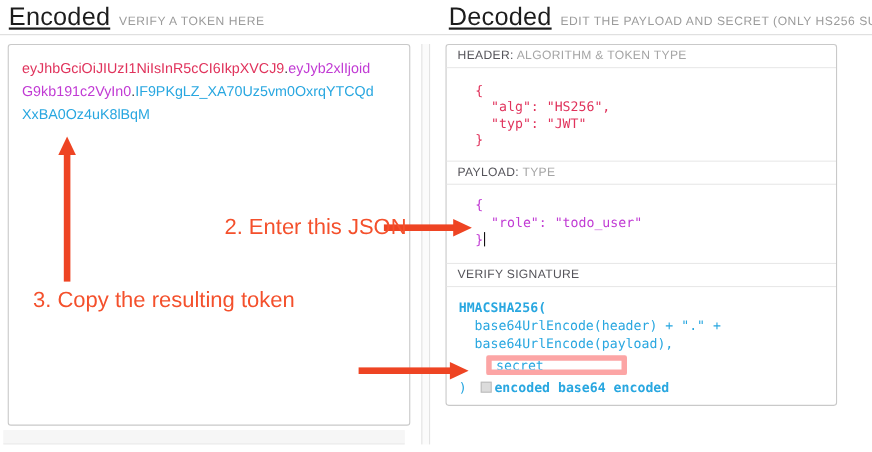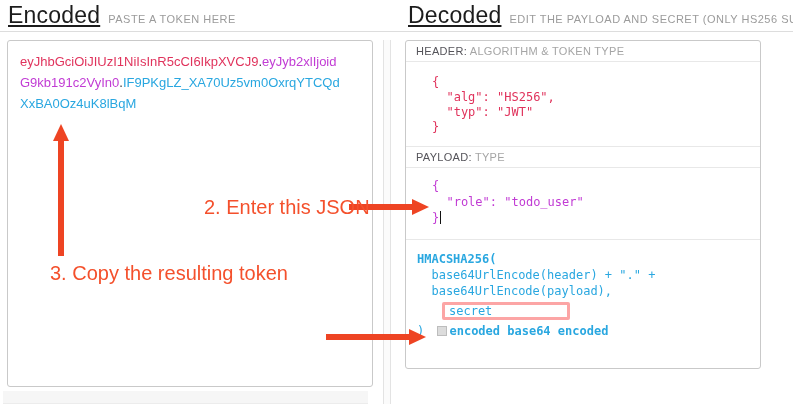--- a/index.html
+++ b/index.html
@@ -59,21 +59,21 @@
   #payload-code { height:72px; padding:10px 0 0 26px; line-height:16px; color:#c13bd4; }
   #signature-code { flex:1 1 auto; border-bottom:none; padding:11px 0 0 11px; line-height:16px; color:#29a7e0; }
   .code-line { white-space:pre; }
   .bold { font-weight:bold; }
   #payload-caret {
     display:inline-block; width:1px; height:13px; background:#111;
     vertical-align:-2px; margin-left:1px;
   }
   #secret-input {
     display:block; margin:3px 0 3px 25px; width:128px; height:18px;
-    border:3px solid #fca5a5; border-radius:2px; background:#fff;
+    border:5px solid #fca5a5; border-radius:2px; background:#fff;
     font-family:"DejaVu Sans Mono", monospace; font-size:12px; color:#29a7e0;
     padding:0 4px; outline:none;
   }
   #b64-row { white-space:pre; }
   #b64-checkbox {
     display:inline-block; width:10px; height:10px; background:#dcdcdc;
     border:1px solid #bdbdbd; vertical-align:-1px; margin:0 2px 0 6px; cursor:pointer;
   }
 
   
@@ -82,21 +82,21 @@
   .arrow-head { position:absolute; width:0; height:0; z-index:5; }
   .head-right { border-top:8px solid transparent; border-bottom:8px solid transparent; border-left:17px solid #ee4423; }
   .head-up    { border-left:8px solid transparent; border-right:8px solid transparent; border-bottom:17px solid #ee4423; }
 </style>
 </head>
 <body>
 
 <div id="stage">
 
   <div class="pane-head" style="left:8px;">
-    <span class="big">Encoded</span><span class="sub">PASTE A TOKEN HERE</span>
+    <span class="big">Encoded</span><span class="sub">VERIFY A TOKEN HERE</span>
   </div>
   <div class="pane-head" style="left:408px;">
     <span class="big">Decoded</span><span class="sub">EDIT THE PAYLOAD AND SECRET (ONLY HS256 SUPPORTED)</span>
   </div>
   <div id="head-rule"></div>
 
   <div id="token-box">
     <div id="token-text">
       <span class="tok-h">eyJhbGciOiJIUzI1NiIsInR5cCI6IkpXVCJ9</span><span class="tok-dot">.</span><span class="tok-p">eyJyb2xlIjoidG9kb191c2VyIn0</span><span class="tok-dot">.</span><span class="tok-s">IF9PKgLZ_XA70Uz5vm0OxrqYTCQdXxBA0Oz4uK8lBqM</span>
     </div>
@@ -117,33 +117,36 @@
 
     <div class="sec-label">
       <span class="strong">PAYLOAD:</span><span class="light"> TYPE</span>
     </div>
     <div id="payload-code" class="code-block">
       <div class="code-line">{</div>
       <div class="code-line">  "role": "todo_user"</div>
       <div class="code-line"><span>}</span><span id="payload-caret"></span></div>
     </div>
 
+    <div class="sec-label">
+      <span class="strong">VERIFY SIGNATURE</span>
+    </div>
     <div id="signature-code" class="code-block">
       <div class="code-line bold">HMACSHA256(</div>
       <div class="code-line">  base64UrlEncode(header) + "." +</div>
       <div class="code-line">  base64UrlEncode(payload),</div>
       <input id="secret-input" type="text" value="secret" style="">
       <div id="b64-row" class="code-line"><span>) </span><span id="b64-checkbox"></span><span class="bold">encoded base64 encoded</span></div>
     </div>
   </div>
 
   <div class="anno" style="left:173px; top:196px;margin-left:31px;">2. Enter this JSON</div>
   <div class="arrow-bar" style="left:349px; top:204px; width:65px; height:6px;"></div>
   <div class="arrow-head head-right" style="left:412px; top:199px;"></div>
 
-  <div class="anno" style="left:30px; top:262px;margin-left:20px;">3. Copy the resulting token</div>
+  <div class="anno" style="left:30px; top:262px;">3. Copy the resulting token</div>
   <div class="arrow-bar" style="left:58px; top:139px; width:6px; height:117px;"></div>
   <div class="arrow-head head-up" style="left:53px; top:124px;"></div>
 
   <div class="arrow-bar" style="left:326px; top:334px; width:85px; height:6px;"></div>
   <div class="arrow-head head-right" style="left:409px; top:329px;"></div>
 
 </div>
 
 </body></html>

